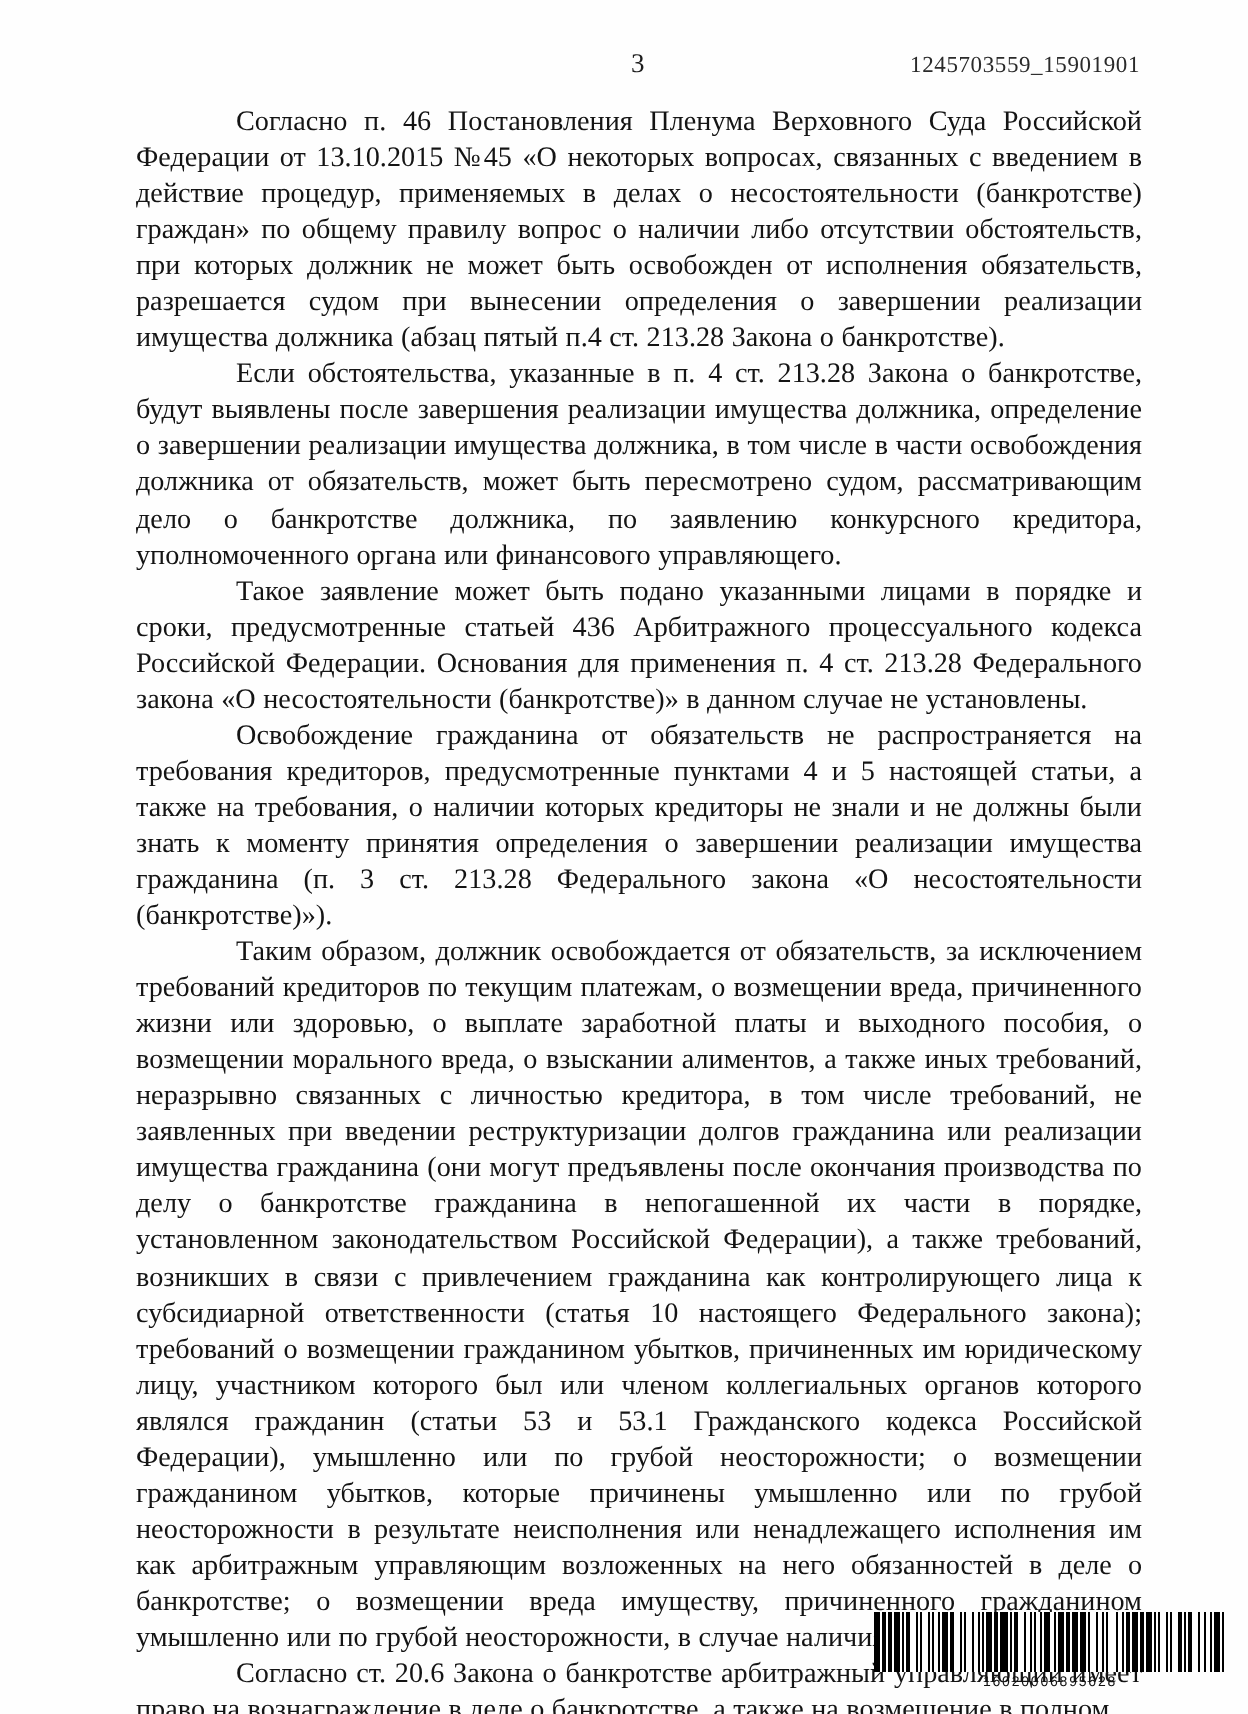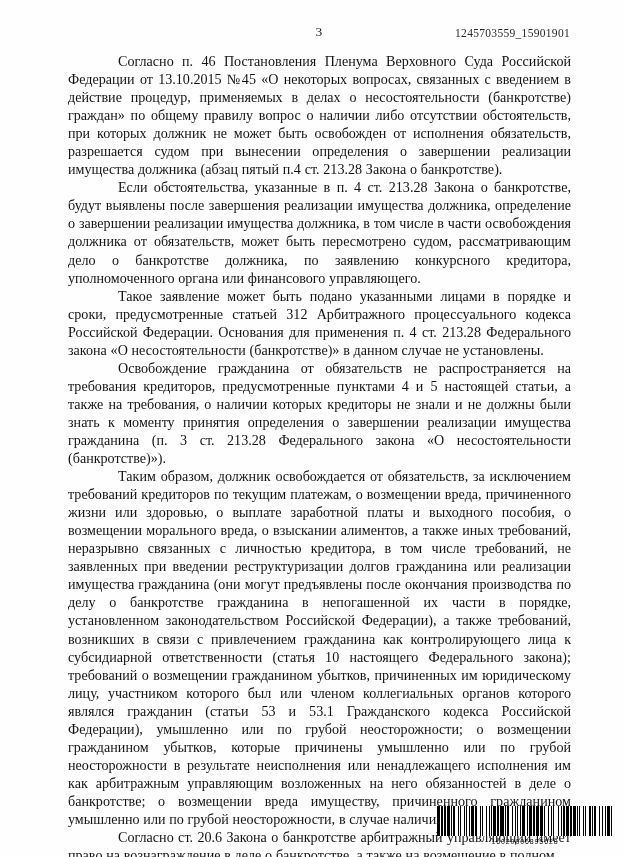--- a/index.html
+++ b/index.html
@@ -113,21 +113,21 @@
 <div class="page">
 
   <div class="page-header">
     <div class="page-number">3</div>
     <div class="doc-id">1245703559_15901901</div>
   </div>
 
   <div class="doc-body">
       <p class="doc-paragraph">Согласно п. 46 Постановления Пленума Верховного Суда Российской Федерации от 13.10.2015 №45 «О некоторых вопросах, связанных с введением в действие процедур, применяемых в делах о несостоятельности (банкротстве) граждан» по общему правилу вопрос о наличии либо отсутствии обстоятельств, при которых должник не может быть освобожден от исполнения обязательств, разрешается судом при вынесении определения о завершении реализации имущества должника (абзац пятый п.4 ст. 213.28 Закона о банкротстве).</p>
       <p class="doc-paragraph">Если обстоятельства, указанные в п. 4 ст. 213.28 Закона о банкротстве, будут выявлены после завершения реализации имущества должника, определение о завершении реализации имущества должника, в том числе в части освобождения должника от обязательств, может быть пересмотрено судом, рассматривающим дело о банкротстве должника, по заявлению конкурсного кредитора, уполномоченного органа или финансового  управляющего.</p>
-      <p class="doc-paragraph">Такое заявление может быть подано указанными лицами в порядке и сроки, предусмотренные статьей 312 Арбитражного процессуального кодекса Российской Федерации. Основания для применения п. 4 ст. 213.28 Федерального закона «О несостоятельности (банкротстве)» в данном случае не установлены.</p>
+      <p class="doc-paragraph">Такое заявление может быть подано указанными лицами в порядке и сроки, предусмотренные статьей 436 Арбитражного процессуального кодекса Российской Федерации. Основания для применения п. 4 ст. 213.28 Федерального закона «О несостоятельности (банкротстве)» в данном случае не установлены.</p>
       <p class="doc-paragraph">Освобождение гражданина от обязательств не распространяется на требования кредиторов, предусмотренные пунктами 4 и 5 настоящей статьи, а также на требования, о наличии которых кредиторы не знали и не должны были знать к моменту принятия определения о завершении реализации имущества гражданина (п. 3 ст. 213.28 Федерального закона «О несостоятельности (банкротстве)»).</p>
       <p class="doc-paragraph">Таким образом, должник освобождается от обязательств, за исключением требований кредиторов по текущим платежам, о возмещении вреда, причиненного жизни или здоровью, о выплате заработной платы и выходного пособия, о возмещении морального вреда, о взыскании алиментов, а также иных требований, неразрывно связанных с личностью кредитора, в том числе требований, не заявленных при введении реструктуризации долгов гражданина или реализации имущества гражданина (они могут предъявлены после окончания производства по делу о банкротстве гражданина в непогашенной их части в порядке, установленном законодательством Российской Федерации), а также требований, возникших в связи с привлечением гражданина как контролирующего лица к субсидиарной ответственности (статья 10 настоящего Федерального закона); требований о возмещении гражданином убытков, причиненных им юридическому лицу, участником которого был или членом коллегиальных органов которого являлся гражданин (статьи 53 и 53.1 Гражданского кодекса Российской Федерации), умышленно или по грубой неосторожности; о возмещении гражданином убытков, которые причинены умышленно или по грубой неосторожности в результате неисполнения или ненадлежащего исполнения им как арбитражным управляющим возложенных на него обязанностей в деле о банкротстве; о возмещении вреда имуществу, причиненного гражданином умышленно или по грубой неосторожности, в случае наличия таковых.</p>
       <p class="doc-paragraph">Согласно ст. 20.6 Закона о банкротстве арбитражный управляющий имеет право на вознаграждение в деле о банкротстве, а также на возмещение в полном</p>
     </div>
 
   <div class="barcode-block">
     <div class="barcode-bars">
         <span style="left: 0px; width: 2.86957px;"></span>
         <span style="left: 3.82609px; width: 1.91304px;"></span>
         <span style="left: 6.69565px; width: 1.91304px;"></span>

